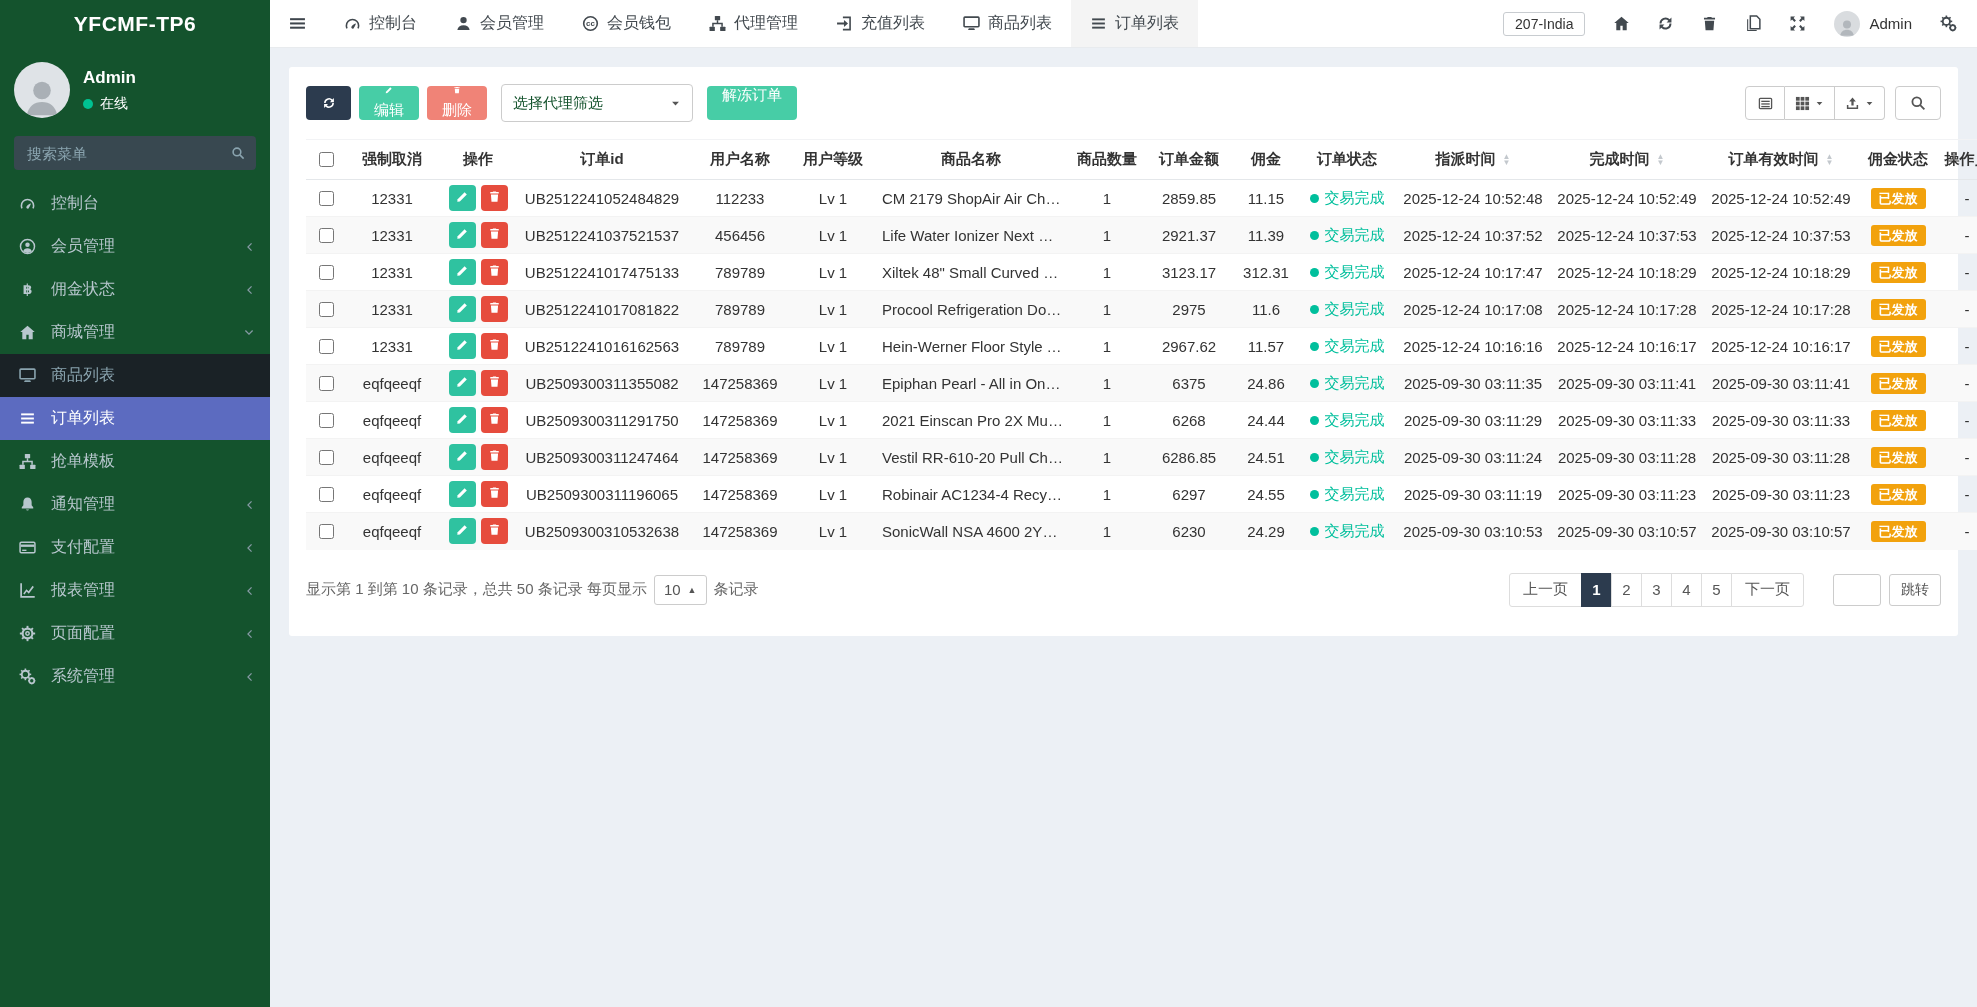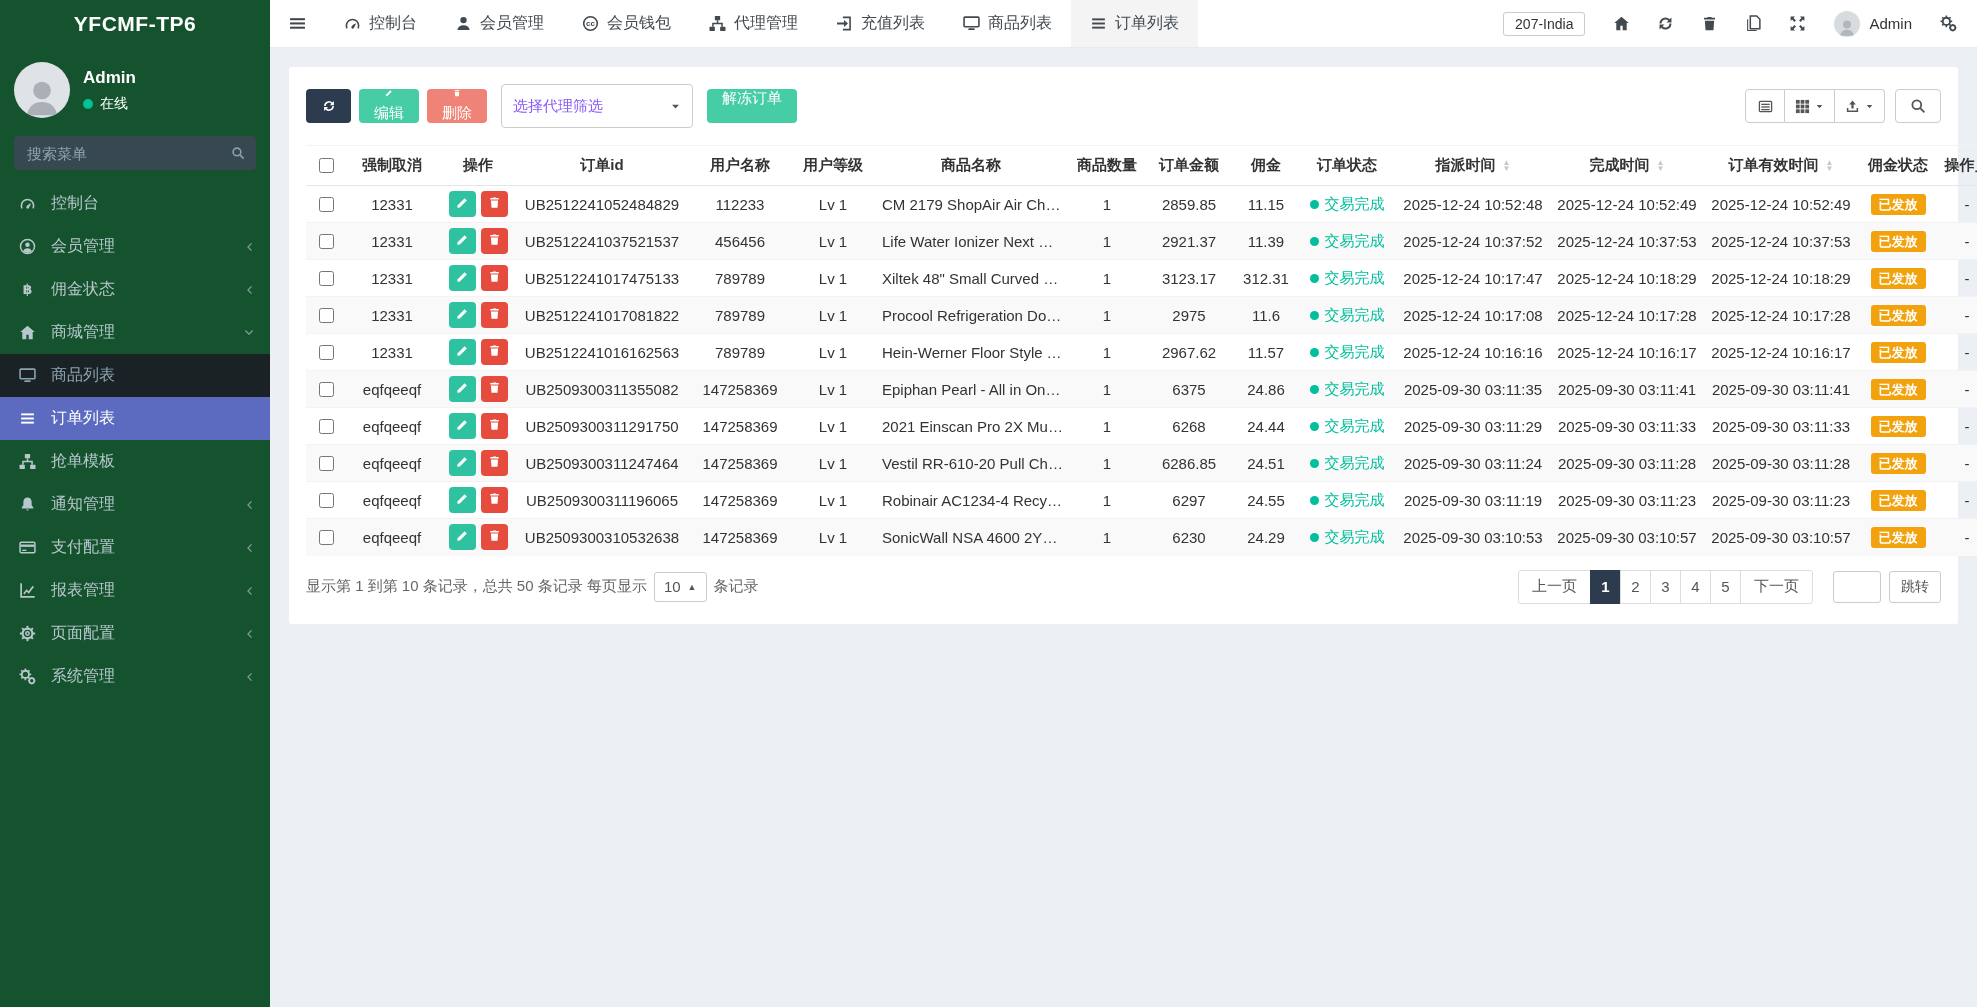--- a/index.html
+++ b/index.html
@@ -55,21 +55,21 @@
   .tab.active { background:#fff; color:#555; }
 
   .toolbar { display:flex; align-items:center; justify-content:space-between; padding:17px; }
   .toolbar-left { display:flex; align-items:center; }
   .btn { height:34px; border:none; border-radius:4px; font-size:15px; color:#fff; display:inline-flex; align-items:center; gap:7px; padding:0 15px; cursor:pointer; font-family:Liberation Serif, serif;flex-direction:column; }
   .btn svg { width:14px; height:14px; }
   .btn-dark { background:#2c3b4e; width:45px; padding:0; justify-content:center; }
   .btn-green { background:#47cda6; }
   .btn-red { background:#f08377; }
   .ml8 { margin-left:8px; } .ml14 { margin-left:14px; }
-  .select-box { width:192px; height:44px; margin-left:14px; border:1px solid #ccc; border-radius:4px; background:#fff; display:flex; align-items:center; justify-content:space-between; padding:16px 11px; font-size:15px; color:#8b5cf6; cursor:pointer; }
+  .select-box { width:192px; height:38px; margin-left:14px; border:1px solid #ccc; border-radius:4px; background:#fff; display:flex; align-items:center; justify-content:space-between; padding:16px 11px; font-size:15px; color:#14532d; cursor:pointer; }
   .select-box svg { width:11px; height:11px; color:#555; }
   .toolbar-right { display:flex; align-items:center; gap:10px; }
   .btn-group { display:flex; }
   .btn-group button { height:34px; min-width:40px; background:#fff; border:1px solid #ccc; color:#555; display:inline-flex; align-items:center; justify-content:center; gap:5px; padding:0 10px; cursor:pointer; }
   .btn-group button svg { width:15px; height:15px; }
   .btn-group button .mini-caret { width:9px; height:9px; }
   .btn-group button:first-child { border-radius:4px 0 0 4px; }
   .btn-group button:last-child { border-radius:0 4px 4px 0; }
   .btn-group button + button { border-left:none; }
   .search-btn { height:34px; width:46px; background:#fff; border:1px solid #ccc; border-radius:4px; color:#555; display:inline-flex; align-items:center; justify-content:center; cursor:pointer; }
@@ -90,21 +90,21 @@
   input[type="checkbox"] { width:15px; height:15px; cursor:pointer; }
   .status-ok { color:#00bf9c; display:inline-flex; align-items:center; gap:6px; }
   .status-ok .sdot { width:9px; height:9px; border-radius:50%; background:#00bf9c; flex-shrink:0; }
   .badge-orange { background:#f2a20d; color:#fff; font-size:13px; font-weight:bold; padding:3px 8px; border-radius:3px; }
 
   .card-footer { display:flex; align-items:center; justify-content:space-between; padding:14px 17px 20px 17px; font-size:15px; color:#666; }
   .summary { display:flex; align-items:center; gap:7px; }
   .page-size-select { border:1px solid #ccc; border-radius:3px; height:30px; padding:0 9px; display:inline-flex; align-items:center; gap:7px; background:#fff; color:#555; cursor:pointer; }
   .page-size-select .up { font-size:9px; color:#555; }
   .pagination-area { display:flex; align-items:center; gap:20px; }
-  ul.pagination { display:flex; list-style:none; margin:0; padding:0; }
+  ul.pagination { display:flex; list-style:none; margin:9px; padding:0; }
   .pagination li { border:1px solid #ddd; background:#fff; color:#555; height:34px; display:flex; align-items:center; justify-content:center; padding:0 13px; margin-left:-1px; cursor:pointer; font-size:15px; }
   .pagination li.page-num { padding:0; width:31px; }
   .pagination li:first-child { border-radius:3px 0 0 3px; margin-left:0; }
   .pagination li:last-child { border-radius:0 3px 3px 0; }
   .pagination li.active { background:#2c3b4e; border-color:#2c3b4e; color:#fff; font-weight:bold; }
   .jump-wrap { display:flex; align-items:center; gap:8px; }
   .jump-input { width:48px; height:32px; border:1px solid #ccc; border-radius:3px; font-size:15px; padding:0 6px; font-family:inherit; }
   .jump-btn { height:32px; border:1px solid #ccc; background:#fff; border-radius:3px; color:#555; font-size:14px; padding:0 11px; cursor:pointer; font-family:inherit; }
 </style>
 </head>

